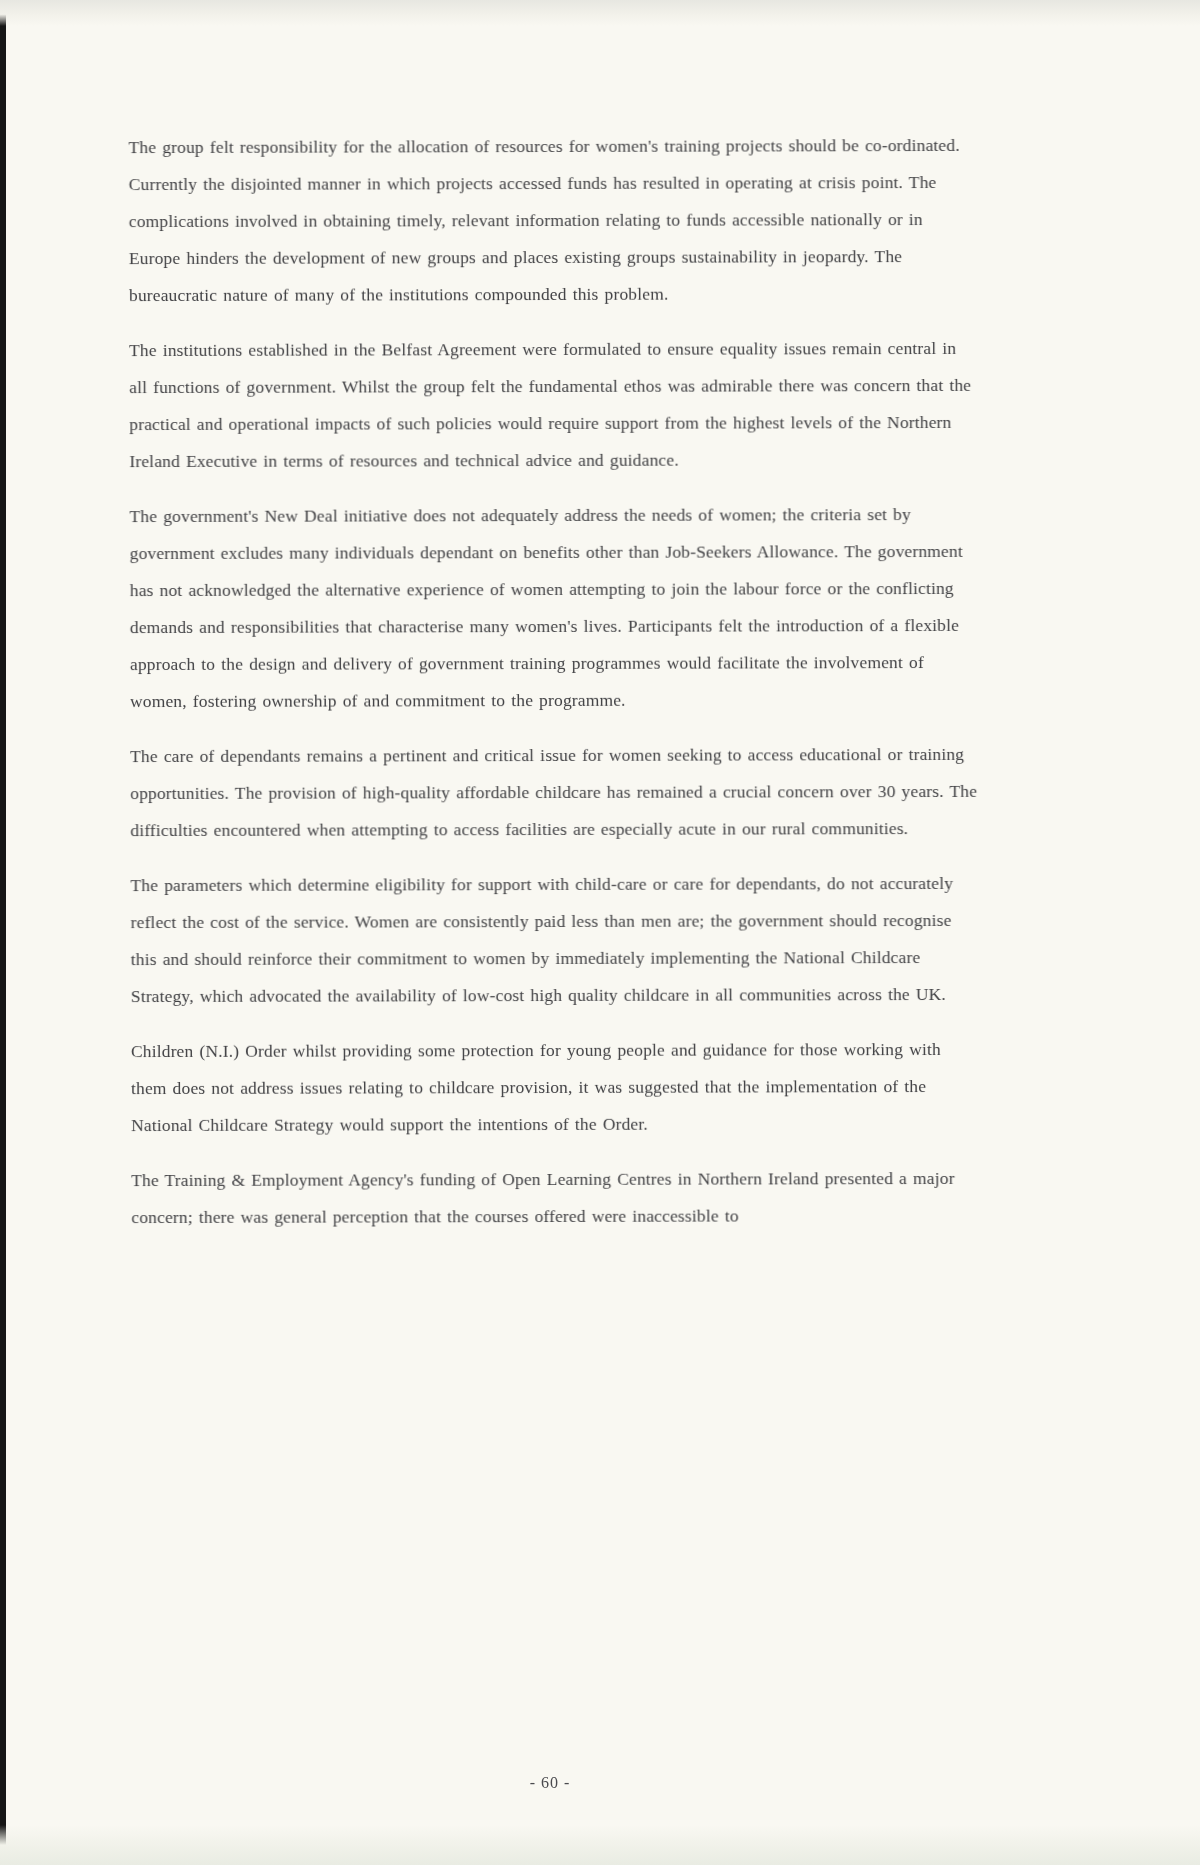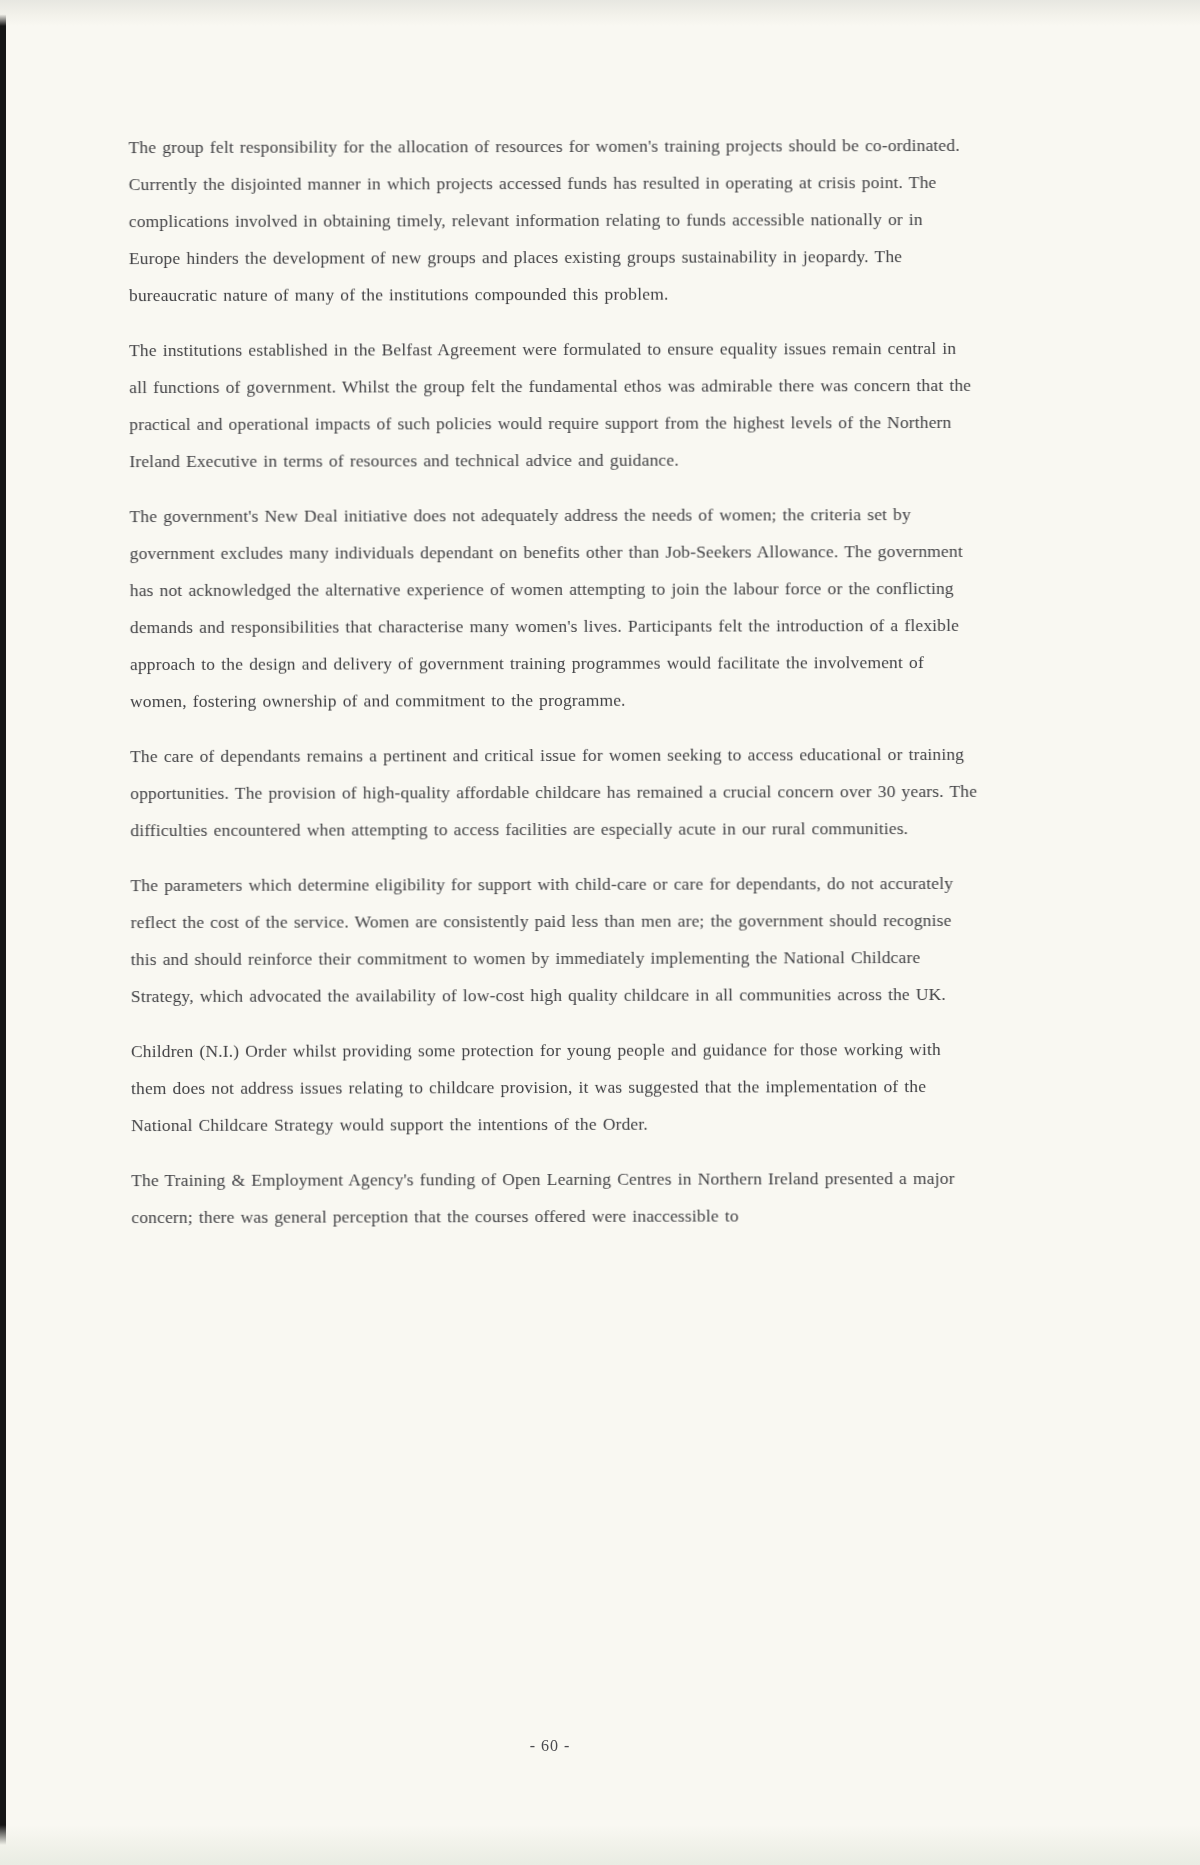--- a/index.html
+++ b/index.html
@@ -48,21 +48,21 @@
     word-spacing: 1.5px;
     text-align: left;
     filter: blur(0.35px) contrast(0.95);
   }
   .page-content p {
     margin: 0 0 18px 0;
   }
   .page-footer {
     position: absolute;
     left: 0;
-    top: 1737px;
+    top: 1774px;
     width: 1100px;
     text-align: center;
     color: #4a4a4e;
     font-size: 16px;
     letter-spacing: 1px;
     filter: blur(0.35px);
   }
 </style>
 </head>
 <body>

